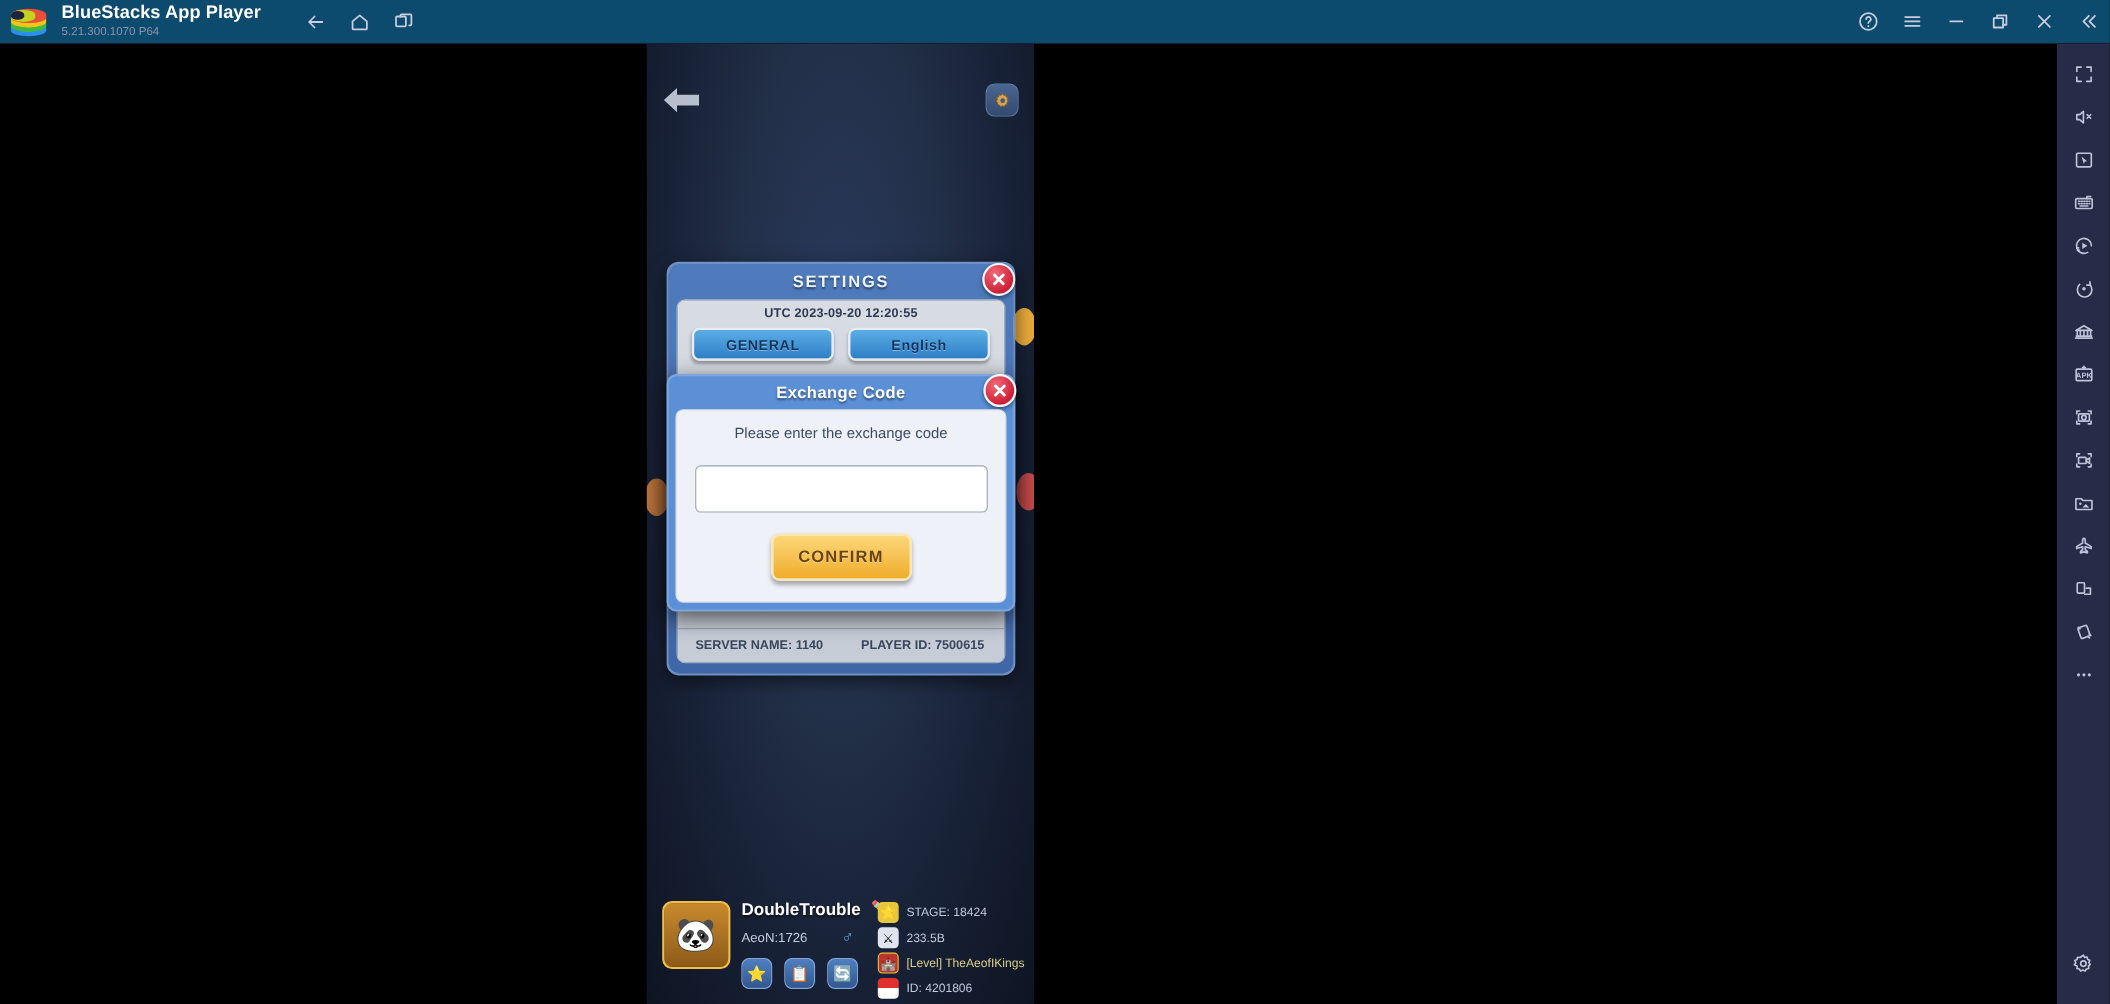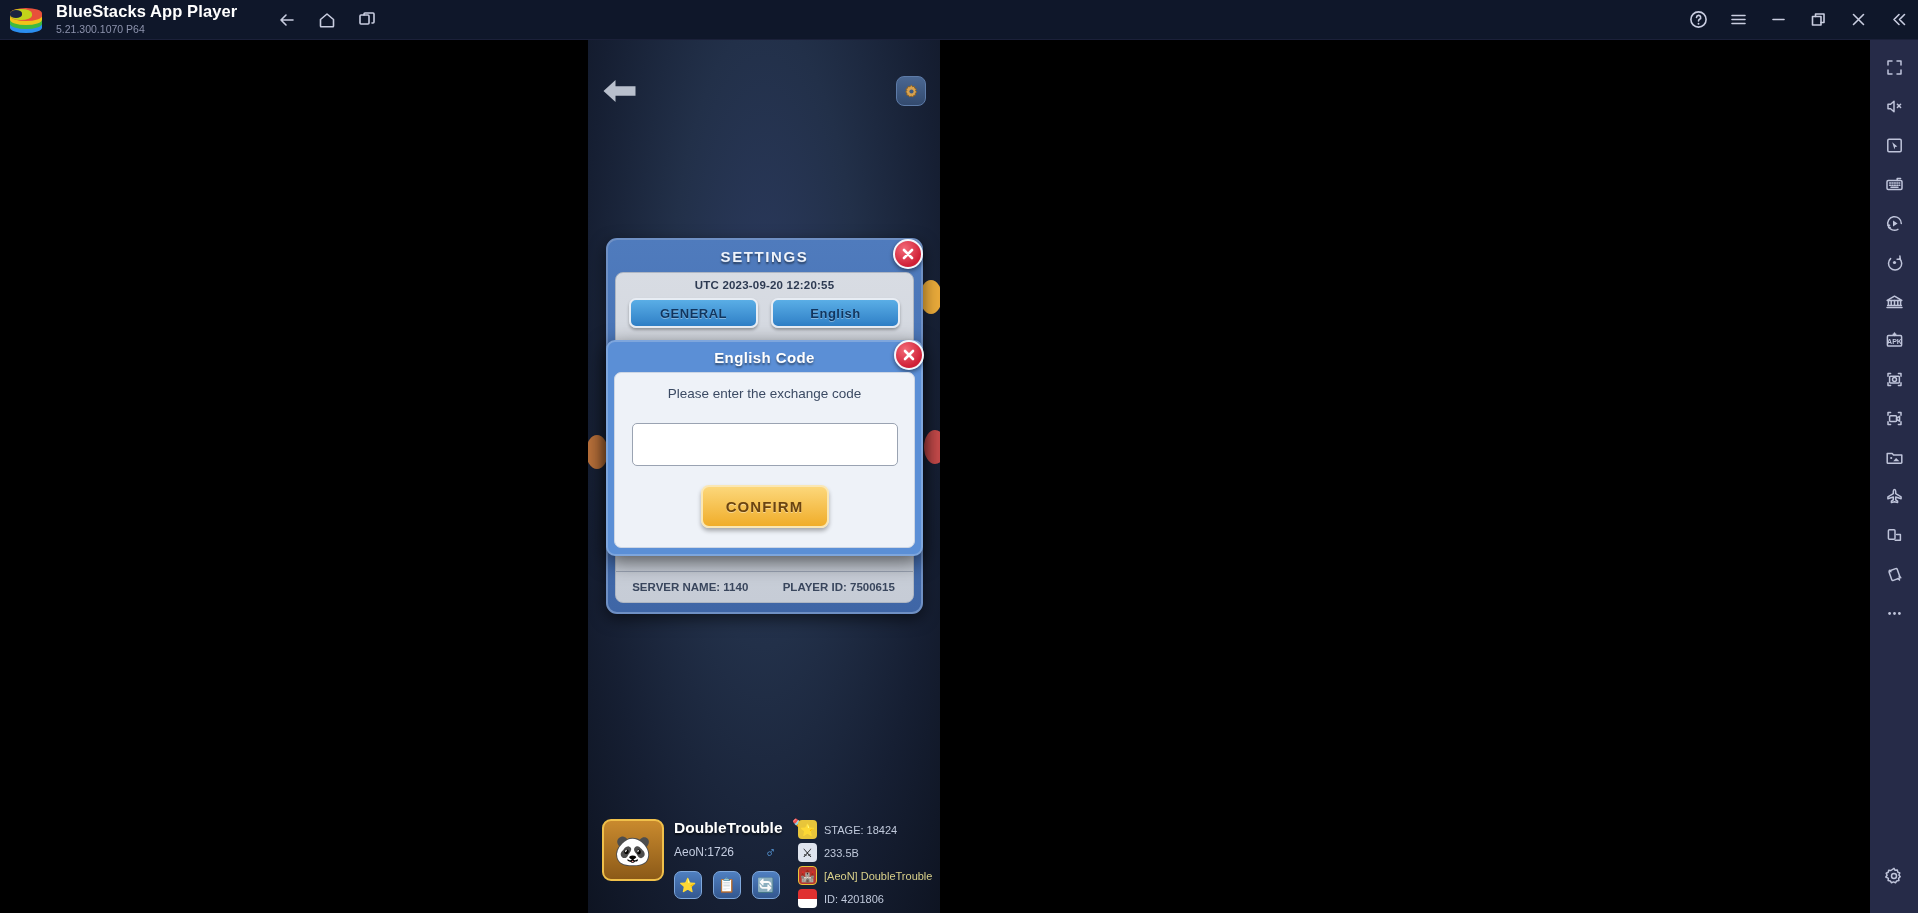--- a/index.html
+++ b/index.html
@@ -2,21 +2,21 @@
 <html><head>
 <meta charset="utf-8">
 <style>
   * { margin:0; padding:0; box-sizing:border-box; }
   html,body { width:1918px; height:913px; overflow:hidden; background:#000; }
   body { font-family:"Liberation Sans", sans-serif; }
 
   
   #titlebar{
     position:absolute; left:0; top:0; width:1918px; height:40px;
-    background:#0f172a; display:flex; align-items:center;
+    background:#0c4a6e; display:flex; align-items:center;
     border-bottom:1px solid #1b2039;
   }
   #bs-logo{ width:34px;height:30px;margin-left:10px;position:relative;flex:none; }
   #bs-logo i{ position:absolute;left:0;display:block;border-radius:50%/40%; }
   .lg1{width:32px;height:13px;top:15px;background:#2b8ef0;}
   .lg2{width:32px;height:13px;top:11px;background:#3fba3f;}
   .lg3{width:32px;height:13px;top:7px;background:#f0c419;}
   .lg4{width:32px;height:13px;top:3px;background:#e8503a;}
   .lg5{width:22px;height:11px;top:4px;left:5px;background:#c2d31a;}
   .lg6{width:12px;height:8px;top:5px;left:10px;background:#1d2340;}
@@ -376,21 +376,21 @@
         <div class="gbtn">English</div>
       </div>
       <div id="idrow">
         <div>SERVER NAME: 1140</div>
         <div>PLAYER ID: 7500615</div>
       </div>
     </div>
   </div>
 
   <div id="exch">
-    <div id="exch-title">English Code</div>
+    <div id="exch-title">Exchange Code</div>
     <div class="xbtn" id="exch-x">
       <svg width="16" height="16" viewBox="0 0 16 16">
         <path d="M4 4l8 8M12 4l-8 8" stroke="#fff" stroke-width="2.6" stroke-linecap="round"></path>
         </svg>
     </div>
     <div id="exch-body">
       <div id="exch-prompt">Please enter the exchange code</div>
       <input id="code-input" type="text" placeholder="" style="">
       <div id="confirm">CONFIRM</div>
     </div>
@@ -418,20 +418,20 @@
     <div class="stat" style="left:196px;top:15px;">
       <span class="sicon" style="background:#e8c53a;">⭐</span>
       <span class="stxt">STAGE: 18424</span>
     </div>
     <div class="stat" style="left:196px;top:38px;">
       <span class="sicon" style="background:#dfe4ee;">⚔</span>
       <span class="stxt">233.5B</span>
     </div>
     <div class="stat" style="left:196px;top:61px;">
       <span class="sicon" style="background:#b8352f;border:1px solid #e8c53a;">🏰</span>
-      <span class="stxt guild">[AeoN] DoubleTrouble</span>
+      <span class="stxt guild">[Level] TheAeofIKings</span>
     </div>
     <div class="stat" style="left:196px;top:84px;">
       <span class="sicon" style="background:linear-gradient(#e03030 50%,#fff 50%);"></span>
       <span class="stxt">ID: 4201806</span>
     </div>
   </div>
 </div>
 
 </body></html>

